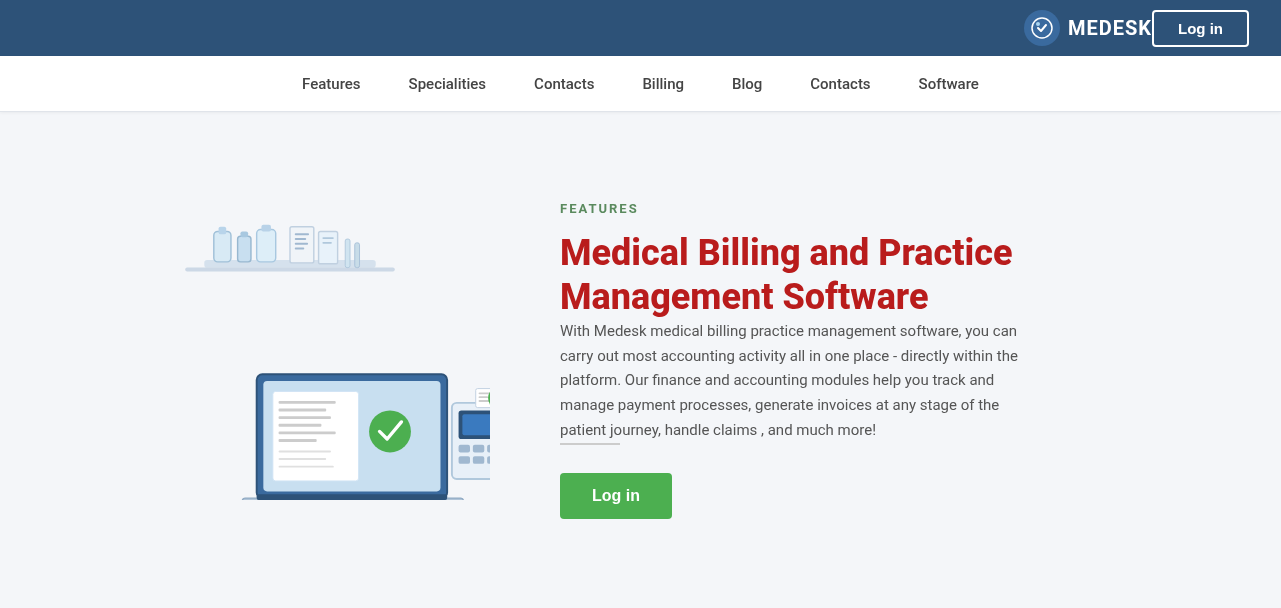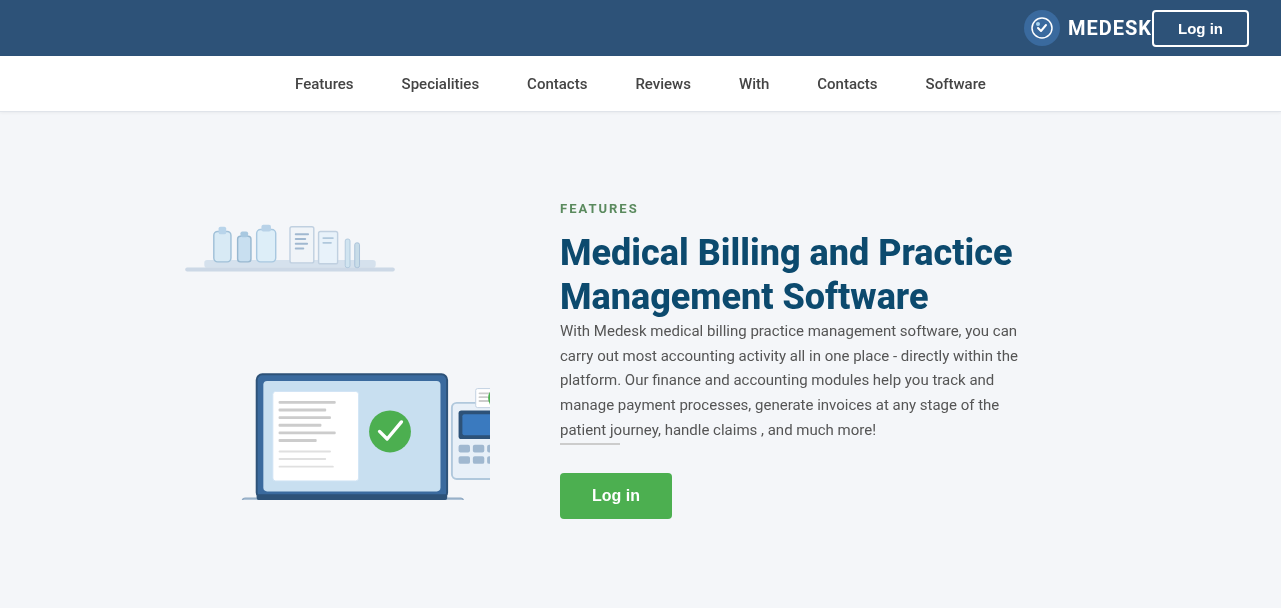--- a/index.html
+++ b/index.html
@@ -118,21 +118,21 @@
     .features-label {
       color: #5a8a5e;
       font-size: 13px;
       font-weight: 700;
       letter-spacing: 2px;
       text-transform: uppercase;
       margin-bottom: 16px;
     }
 
     .main-title {
-      color: #0c4a6e;
+      color: #b91c1c;
       font-size: 36px;
       font-weight: 800;
       line-height: 1.2;
     }
 
     .description {
       color: #555;
       font-size: 15px;
       line-height: 1.65;
     }
@@ -170,22 +170,22 @@
     <span class="logo-text">MEDESK</span>
   </div>
   <button class="login-btn-top">Log in</button>
 </nav>
 
 <nav class="second-nav">
   <ul class="nav-links">
     <li><a>Features</a></li>
     <li><a>Specialities</a></li>
     <li><a>Contacts</a></li>
-    <li><a>Reviews</a></li>
-    <li><a>With</a></li>
+    <li><a>Billing</a></li>
+    <li><a>Blog</a></li>
     <li><a>Contacts</a></li>
     <li><a>Software</a></li>
   </ul>
 </nav>
 
 <main class="main-content">
 
   <div class="illustration-area">
     <svg class="illustration-svg" viewBox="0 0 420 290" xmlns="http://www.w3.org/2000/svg">
 

